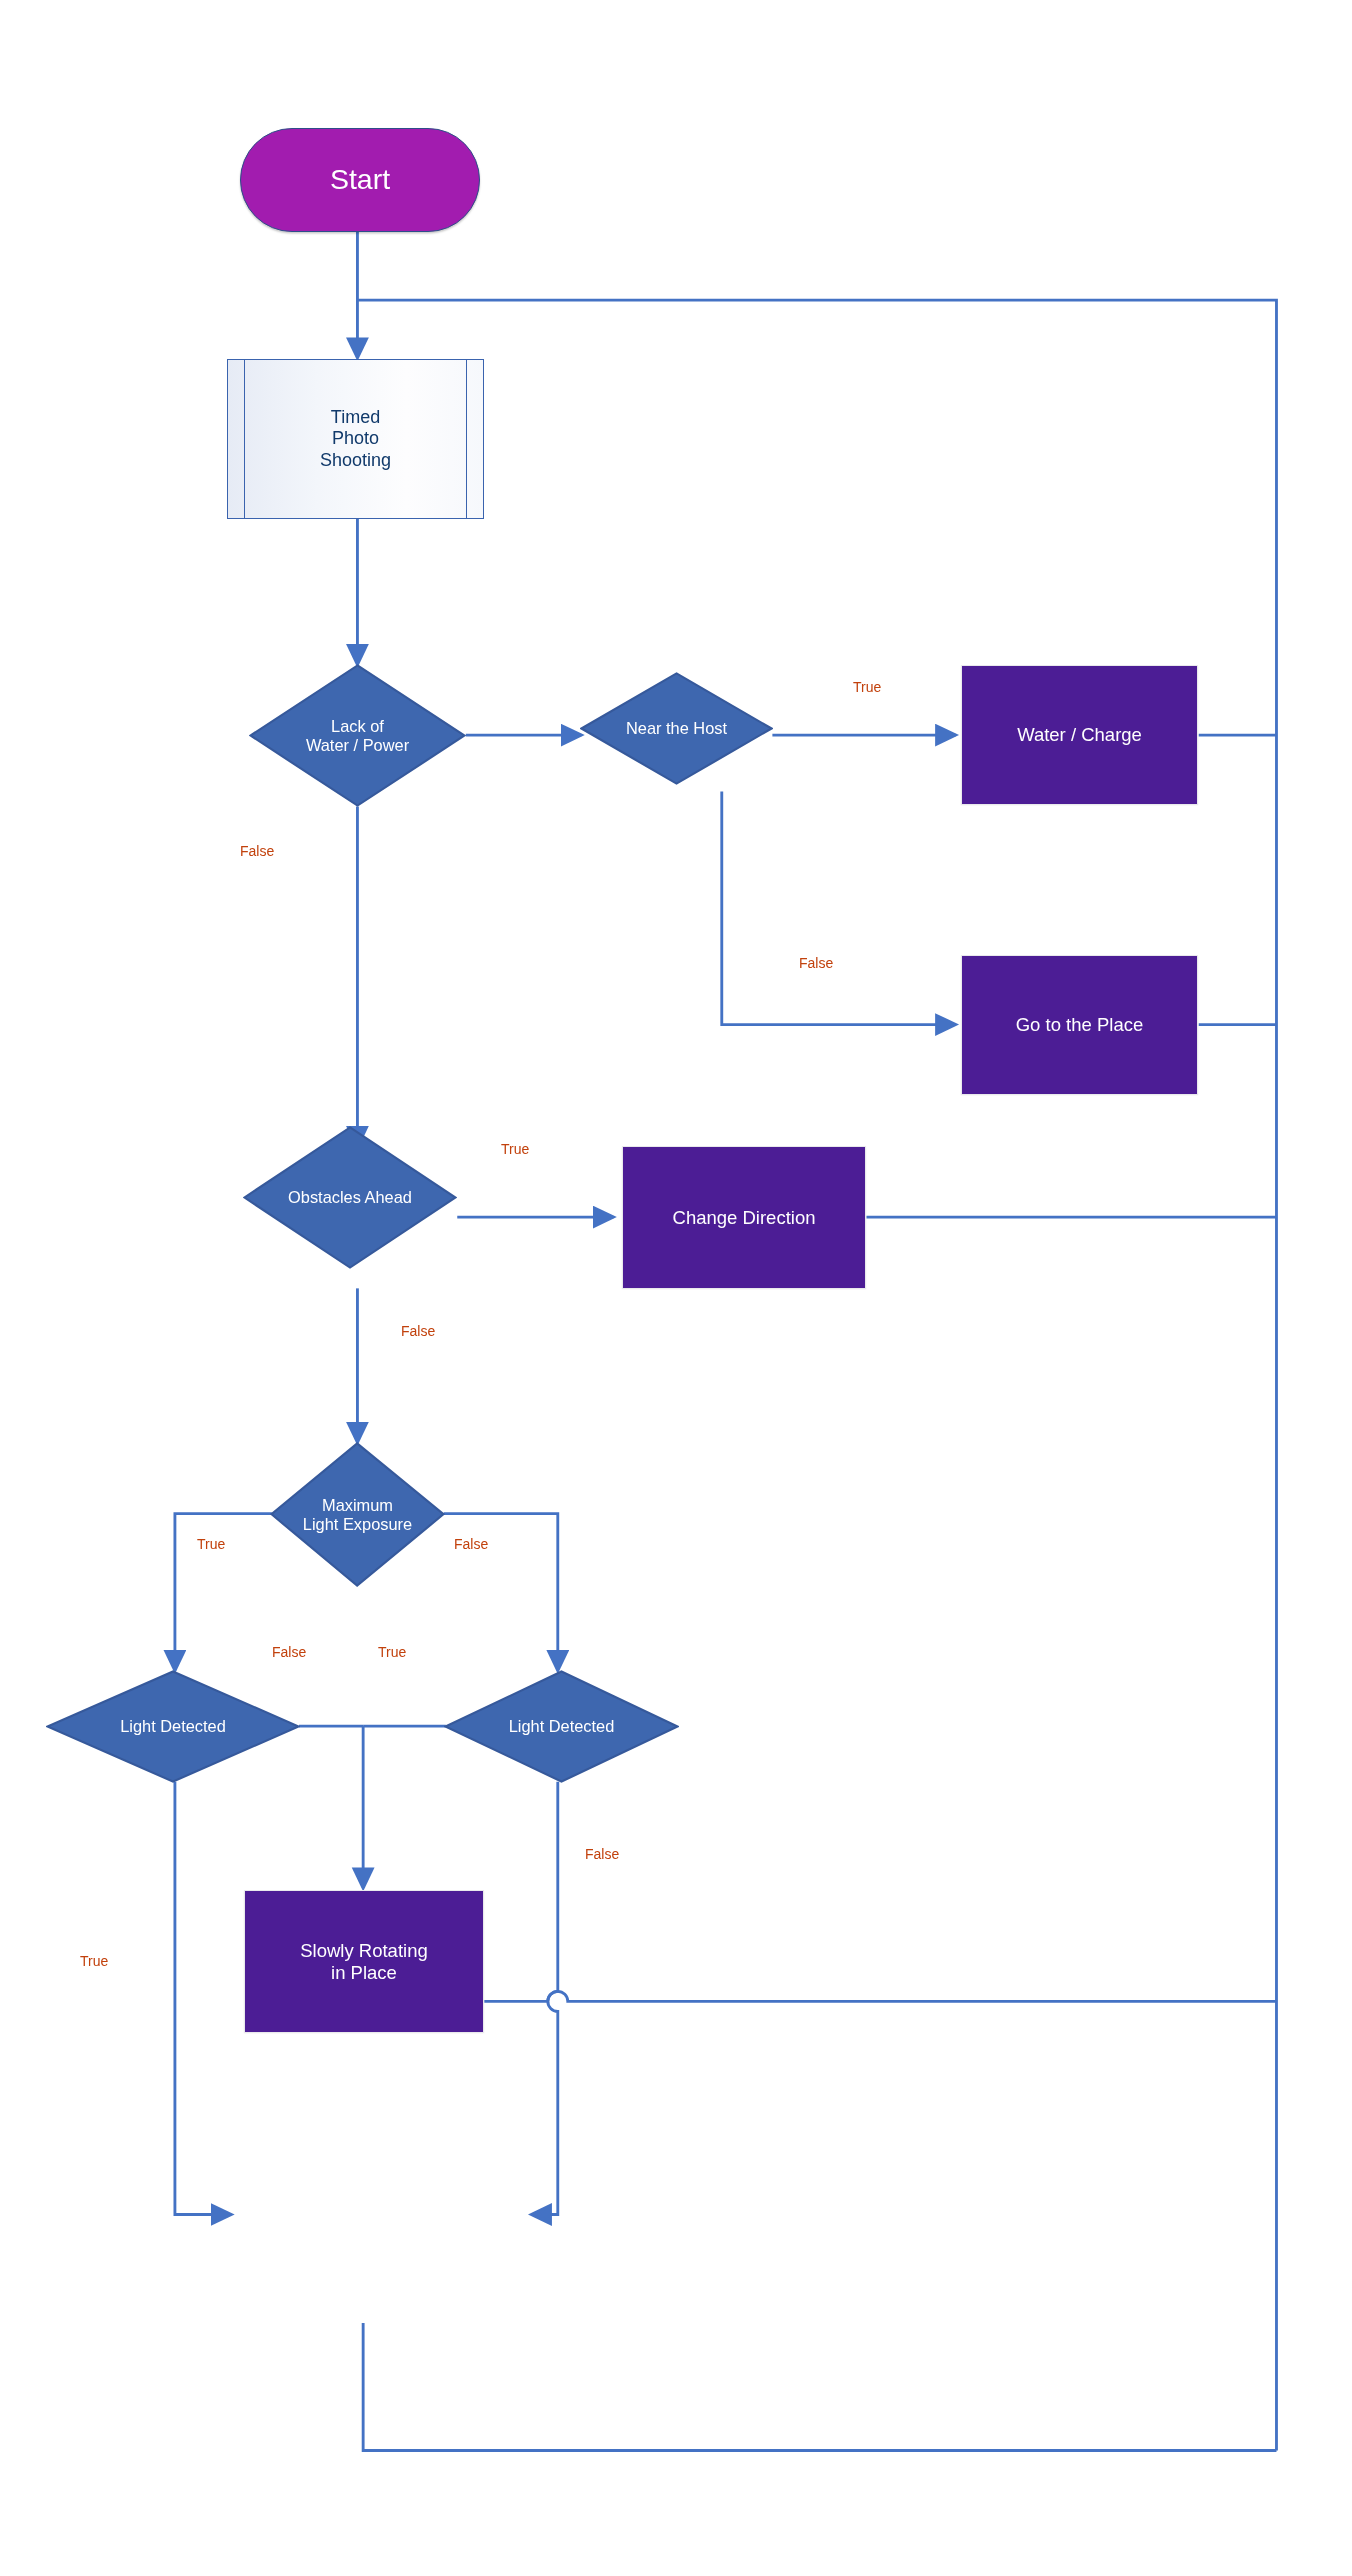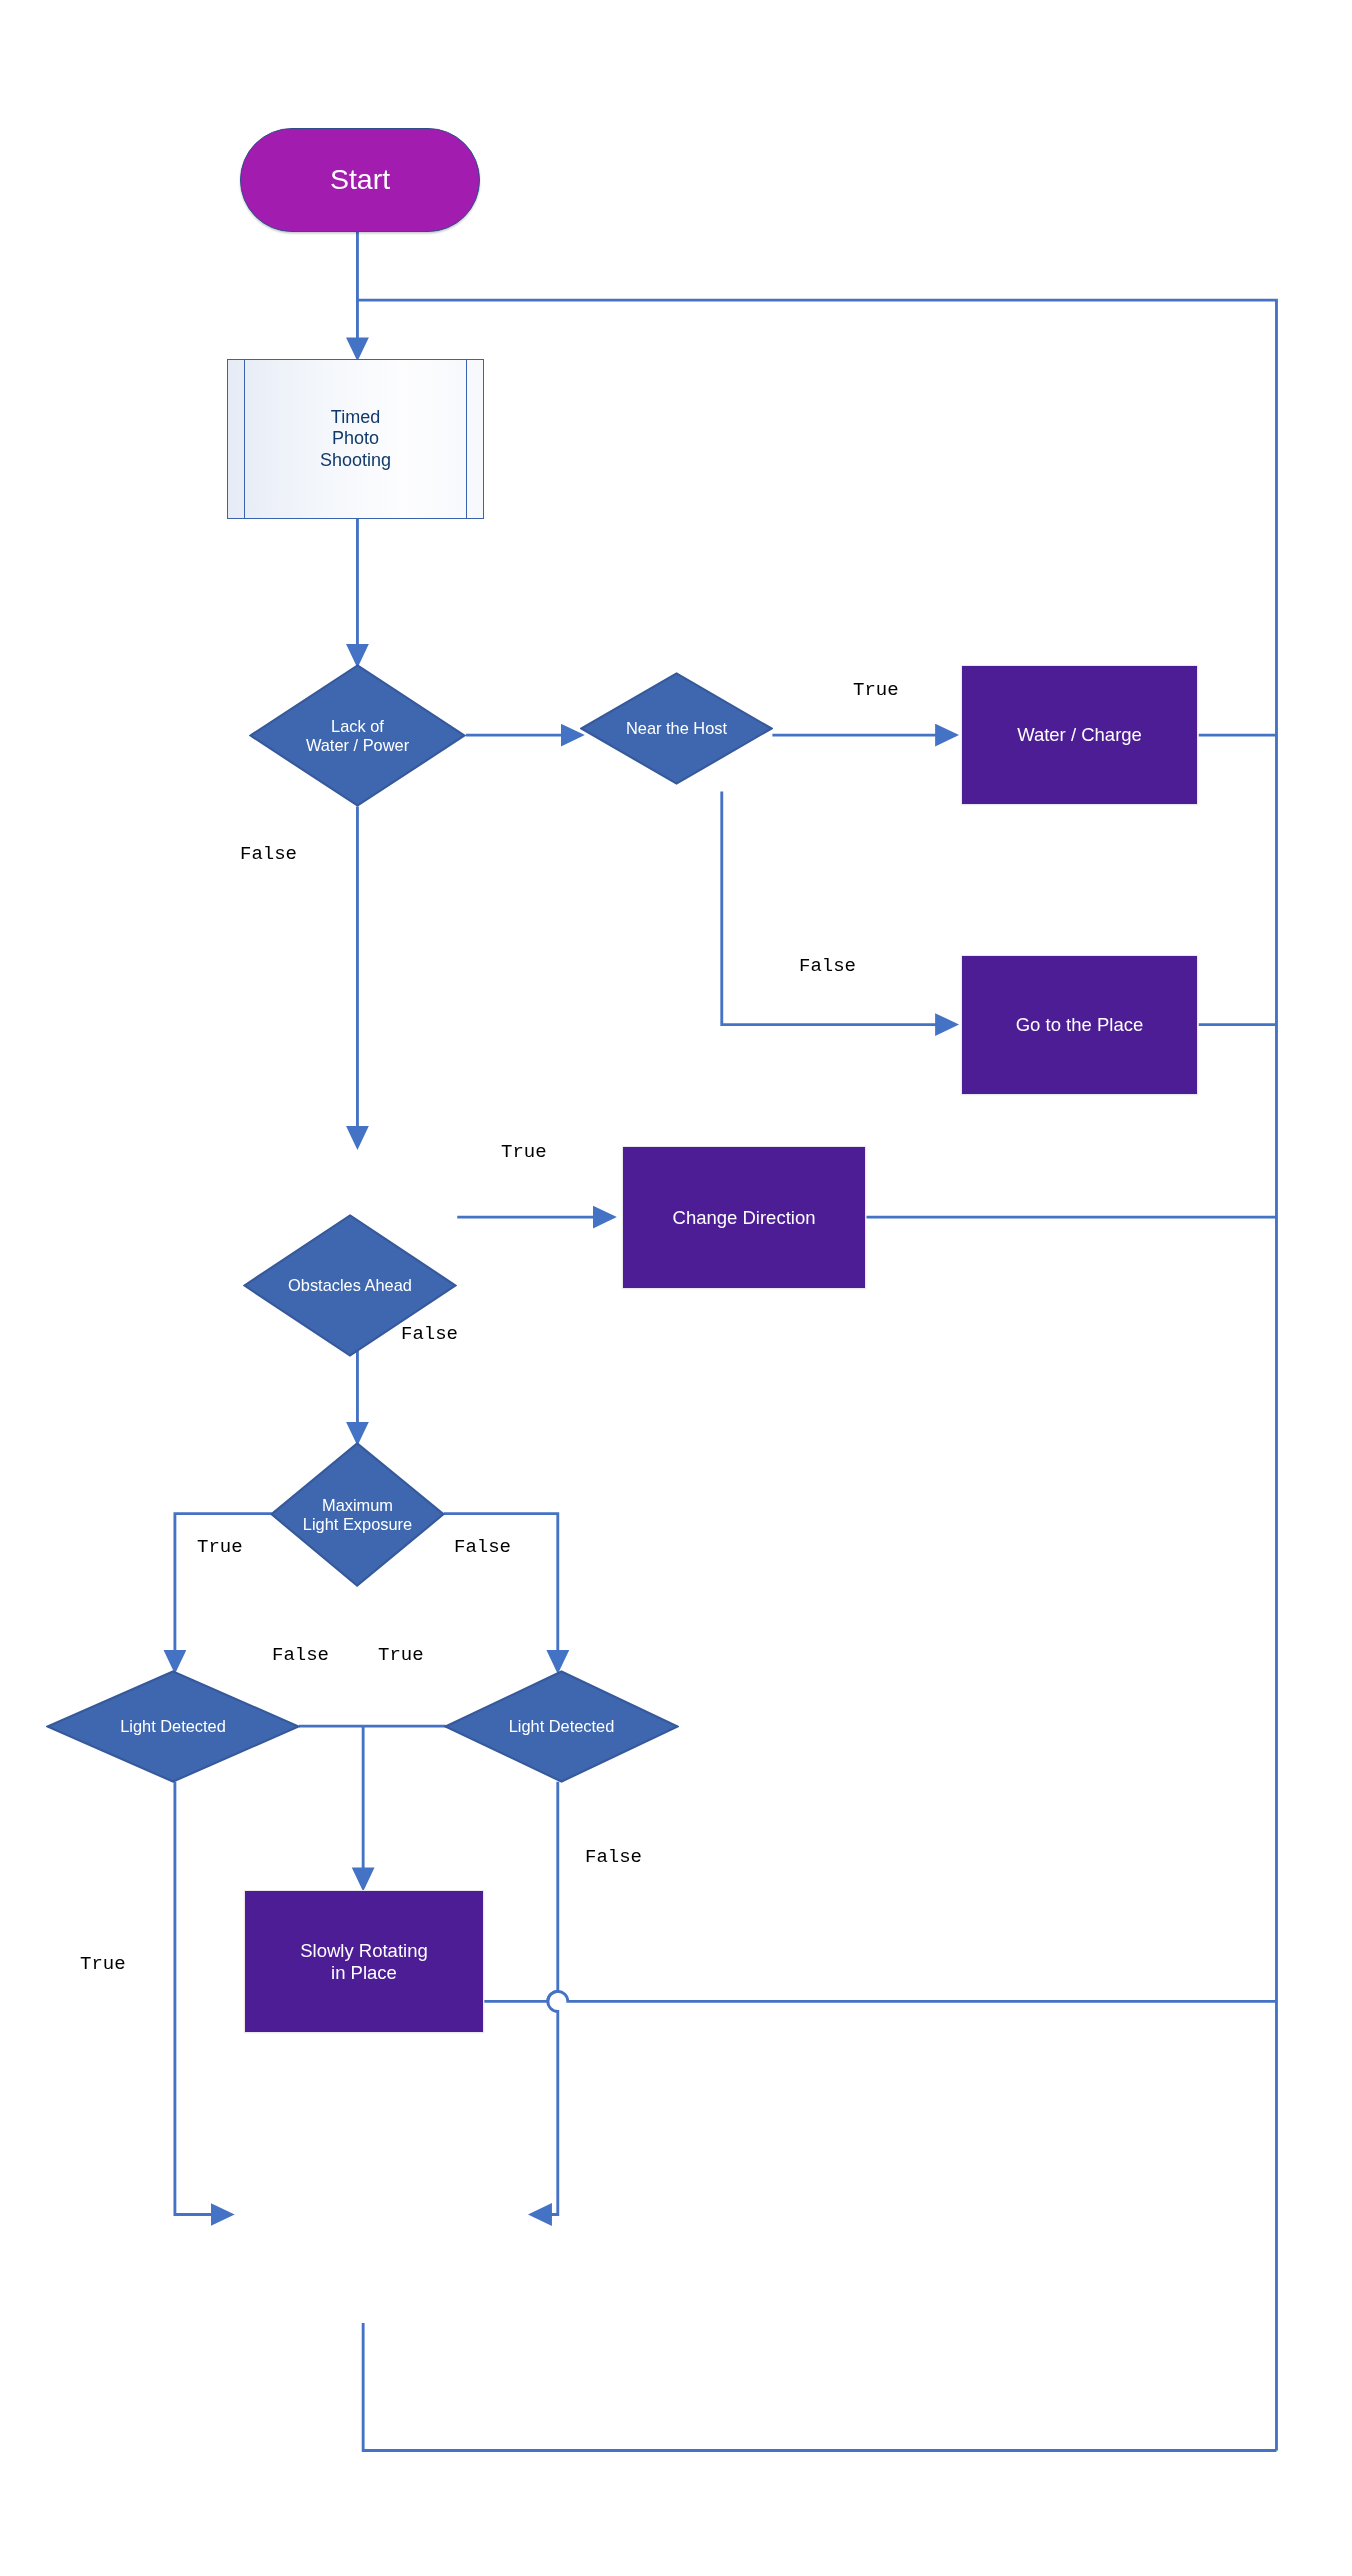--- a/index.html
+++ b/index.html
@@ -39,22 +39,22 @@
     box-shadow:0 0.7px 1.4px rgba(0,0,0,.10);
   }
 
   
   .decision{background:transparent;}
   .decision .dshape{position:absolute;left:0;top:0;width:100%;height:100%;}
   .decision .dlabel{position:relative;z-index:3;color:#ffffff;font-size:16.4px;
     width:100%;text-align:center;line-height:1.15;}
 
   
-  .elabel{position:absolute;color:#000000;font-size:19px;
-          white-space:nowrap;font-family:Liberation Mono, monospace;}
+  .elabel{position:absolute;color:#c2410c;font-size:14px;
+          white-space:nowrap;font-family:Liberation Sans, sans-serif;}
 </style>
 </head>
 <body>
 
 <div id="stage">
 
   <svg id="edges" viewBox="0 0 1897 3613">
     <defs>
       <marker id="arrow" markerWidth="11" markerHeight="11" refX="7.2" refY="4" orient="auto" markerUnits="strokeWidth">
         <path d="M0,0 L8.4,4 L0,8 z" fill="#4472C4"></path>
@@ -139,21 +139,21 @@
   </div>
 
   <div class="node process" style="left:961px;top:665px;width:237px;height:140px;">
     <span>Water / Charge</span>
   </div>
 
   <div class="node process" style="left:961px;top:955px;width:237px;height:140px;">
     <span>Go to the Place</span>
   </div>
 
-  <div class="node decision" style="left:243px;top:1214px;width:214px;height:143px;">
+  <div class="node decision" style="left:243px;top:1126px;width:214px;height:143px;">
     <svg class="dshape" viewBox="0 0 300 200" preserveAspectRatio="none">
       <polygon points="150,2 298,100 150,198 2,100" fill="#3E67AF" stroke="#36599B" stroke-width="3"></polygon>
     </svg>
     <span class="dlabel">Obstacles Ahead</span>
   </div>
 
   <div class="node process" style="left:622px;top:1146px;width:244px;height:143px;">
     <span>Change Direction</span>
   </div>
 

